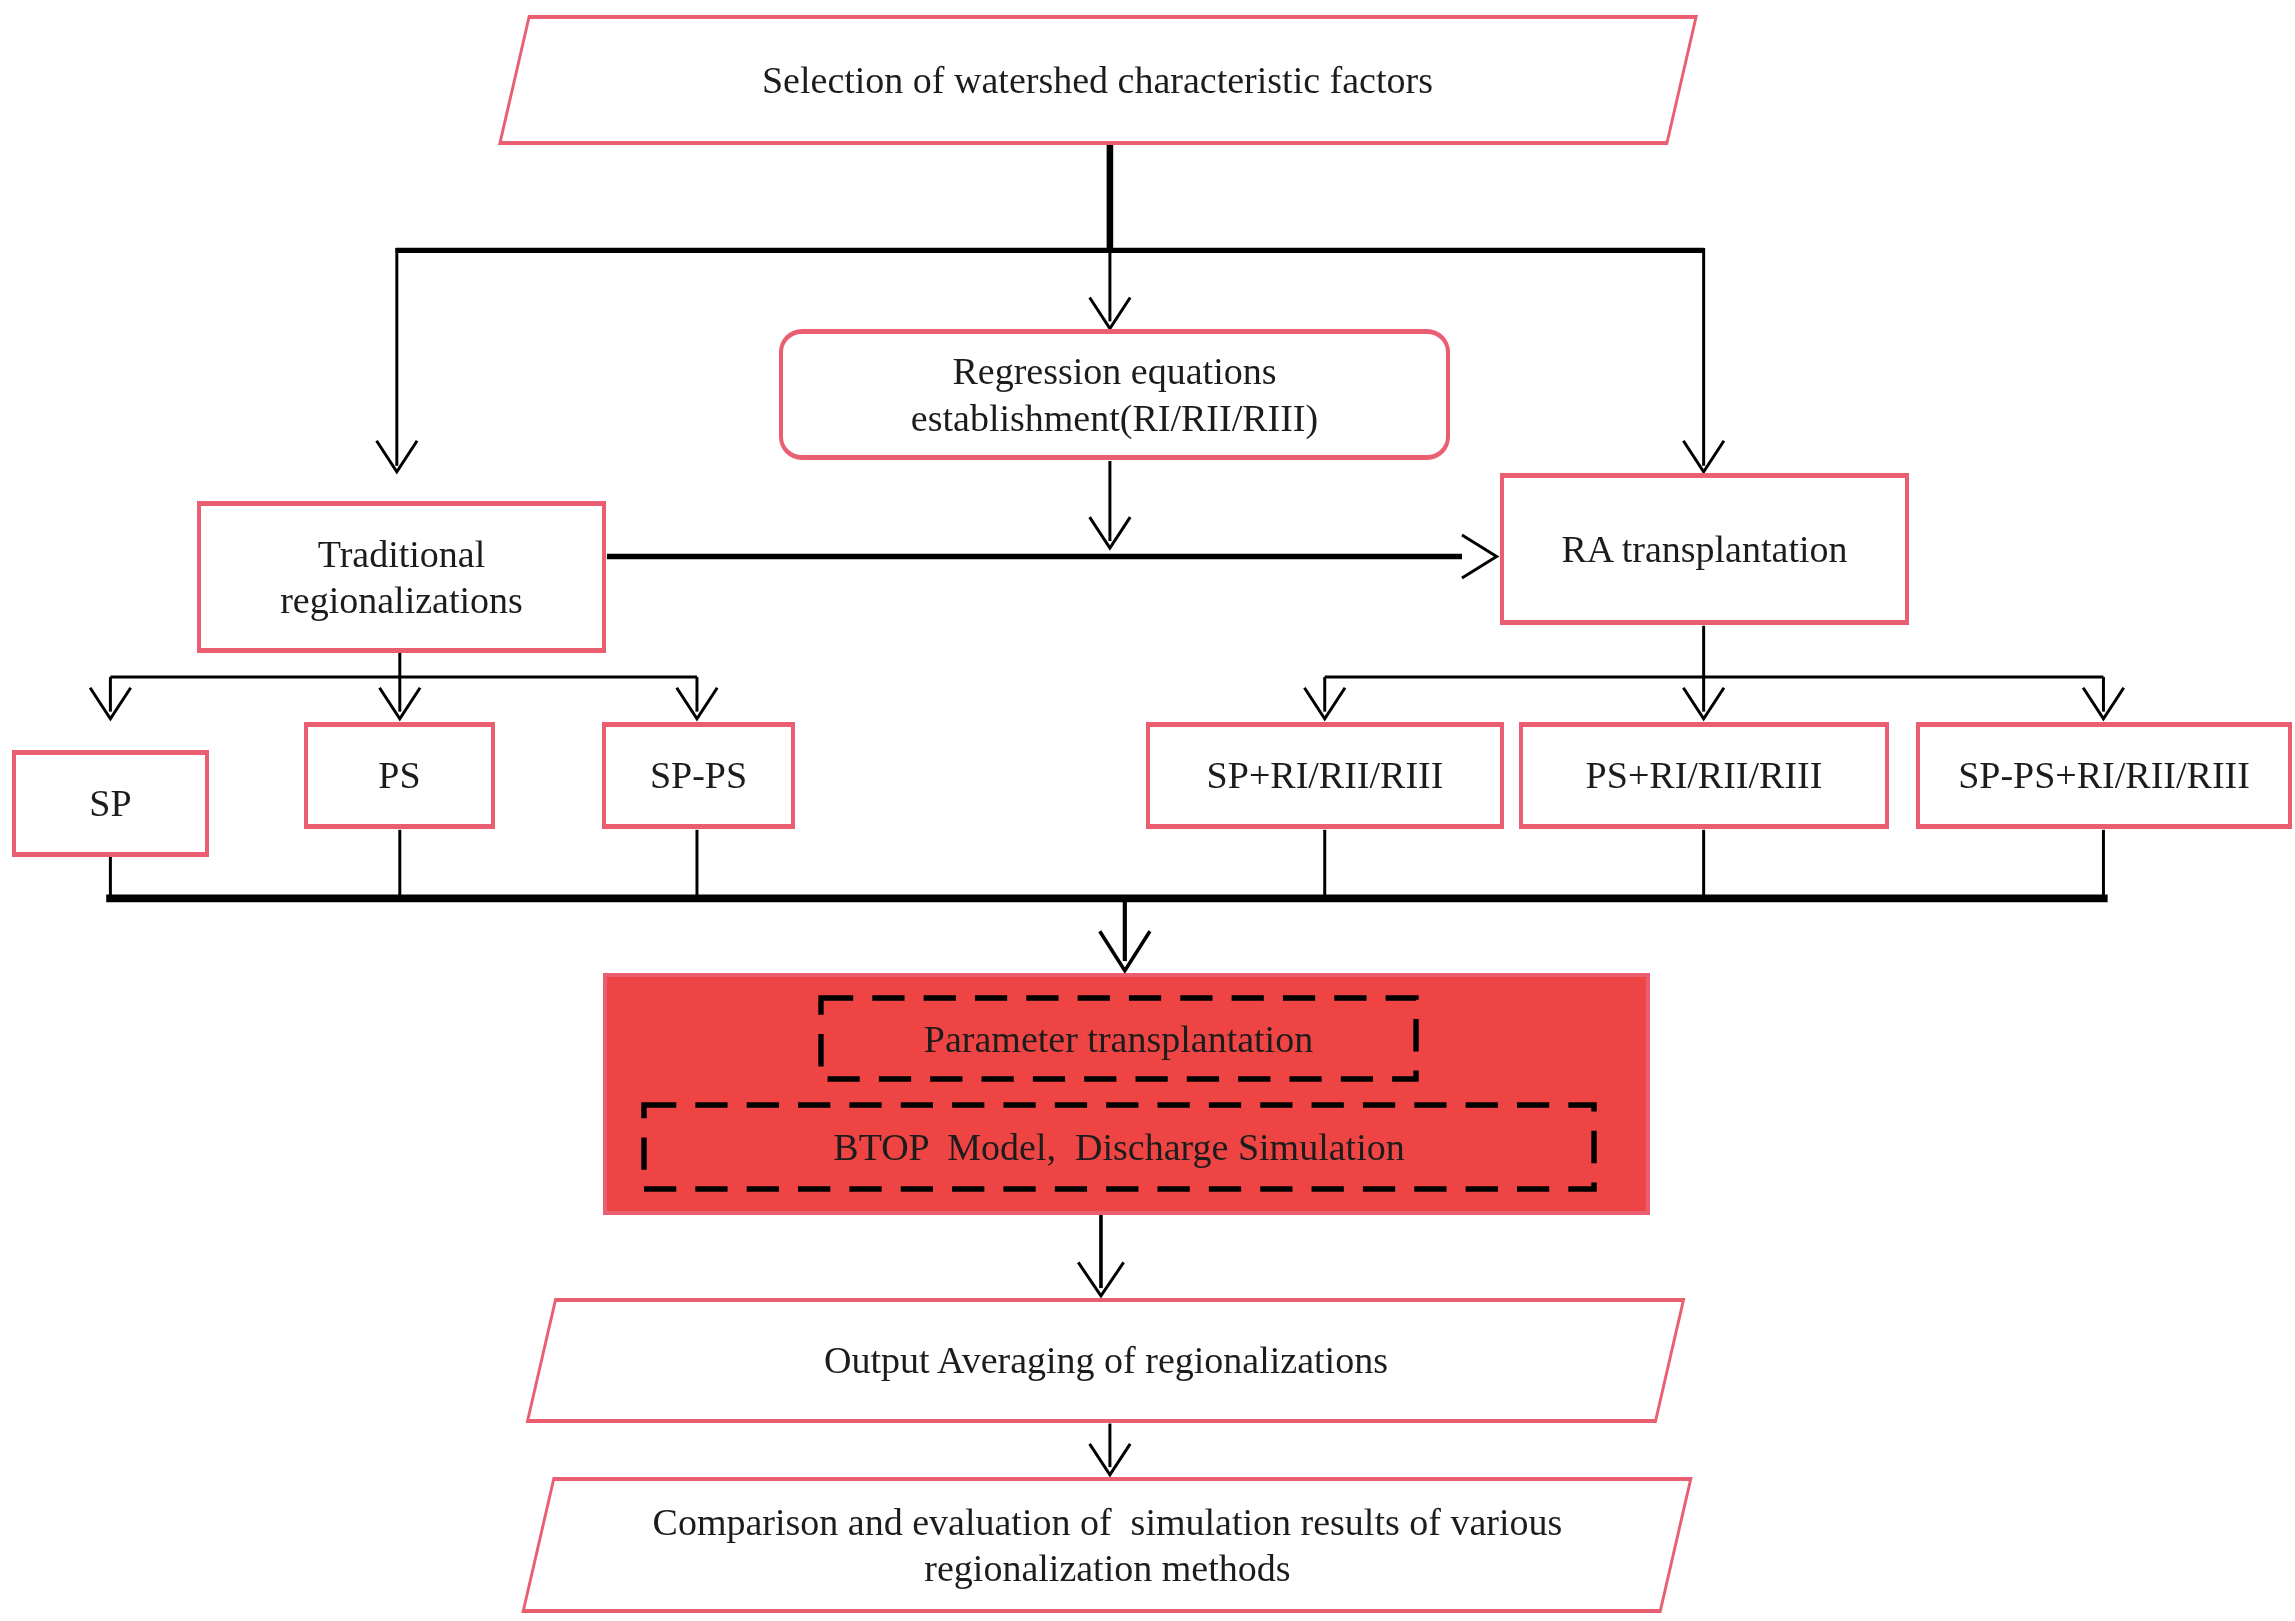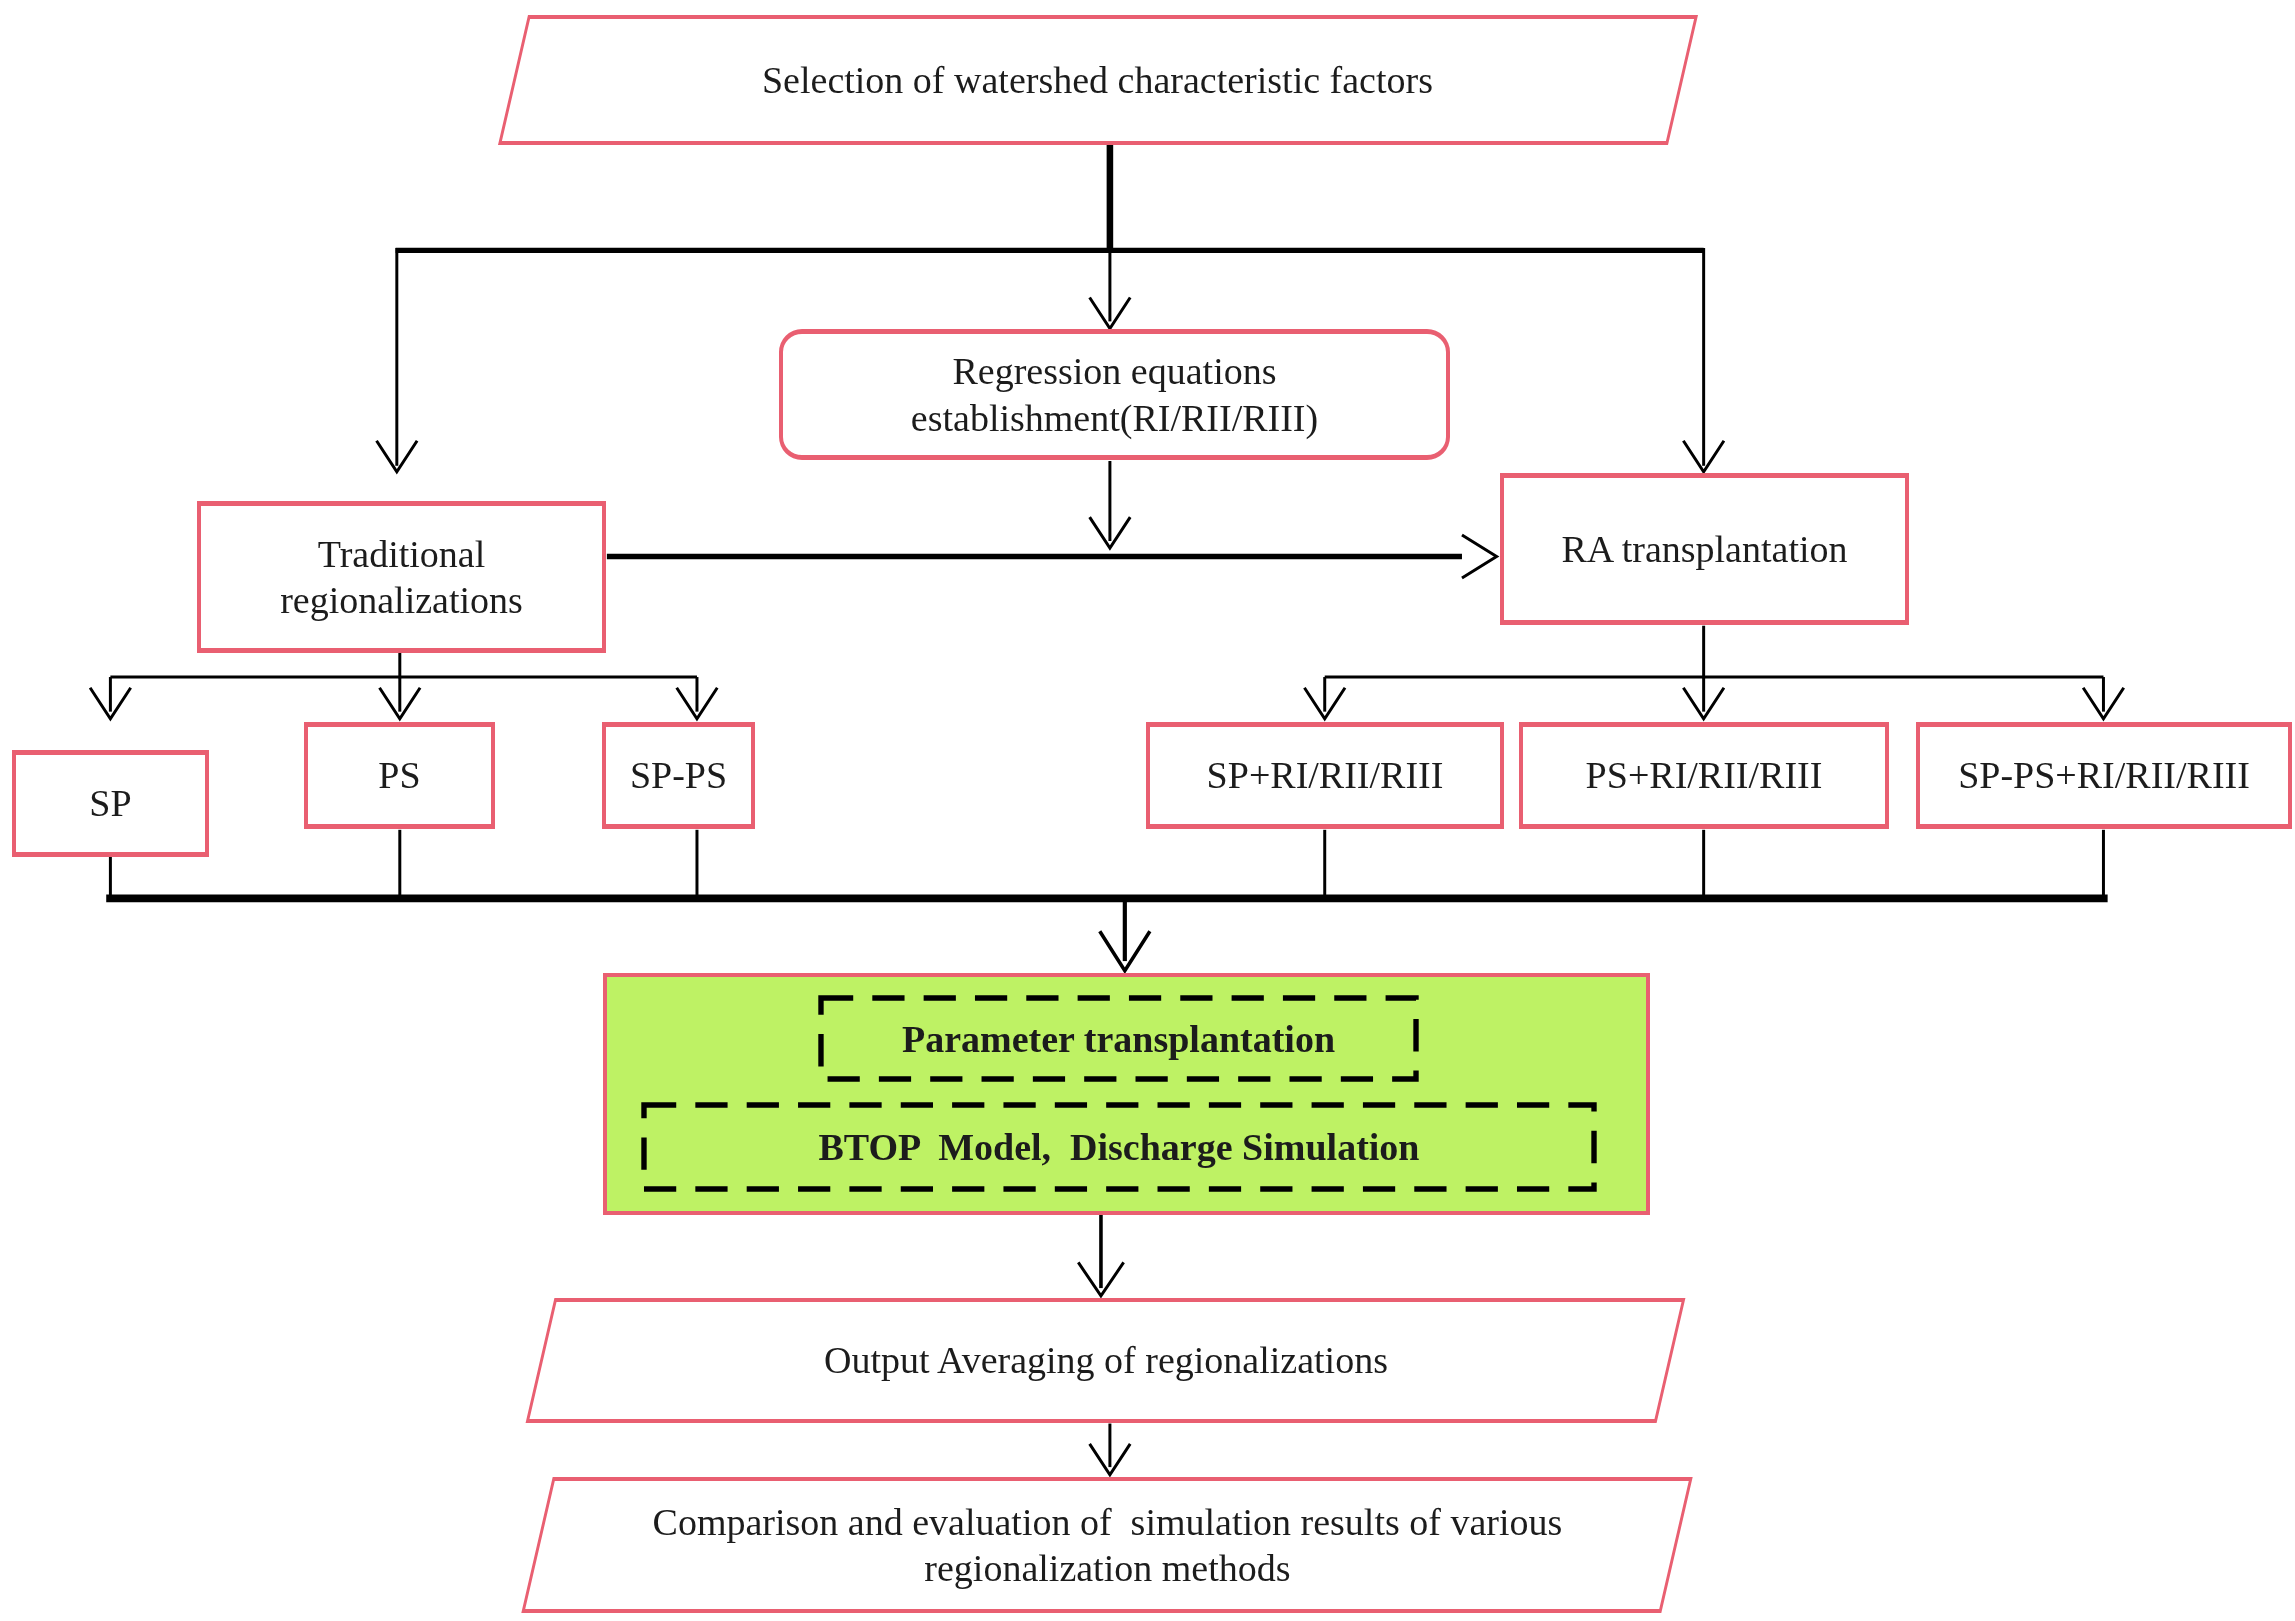--- a/index.html
+++ b/index.html
@@ -40,23 +40,22 @@
   }
   .node .label { display: block; }
   
   .para { transform: skewX(-13deg); border-width: 4.8px 3.6px; }
   .para .label { transform: skewX(13deg); }
   
   .rect { border-width: 5.4px 4.2px; }
   
   .bigbox {
     position: absolute;
-    background: #bef264;
+    background: #ef4444;
     border: 4.8px solid var(--accent, #e95f71);
-    font-weight: bold;
   }
   
   .dashed {
     position: absolute;
     display: flex;
     align-items: center;
     justify-content: center;
     text-align: center;
     font-size: 38px;
   }
@@ -145,21 +144,21 @@
   </div>
 
   <div class="node rect" style="left:12px; top:750px; width:197px; height:107px;">
     <span class="label">SP</span>
   </div>
 
   <div class="node rect" style="left:304px; top:722px; width:191px; height:107px;">
     <span class="label">PS</span>
   </div>
 
-  <div class="node rect" style="left:602px; top:722px; width:153px; height:107px;">
+  <div class="node rect" style="left:602px; top:722px; width:193px; height:107px;">
     <span class="label">SP-PS</span>
   </div>
 
   <div class="node rect" style="left:1146px; top:722px; width:358px; height:107px;">
     <span class="label">SP+RI/RII/RIII</span>
   </div>
 
   <div class="node rect" style="left:1519px; top:722px; width:370px; height:107px;">
     <span class="label">PS+RI/RII/RIII</span>
   </div>

